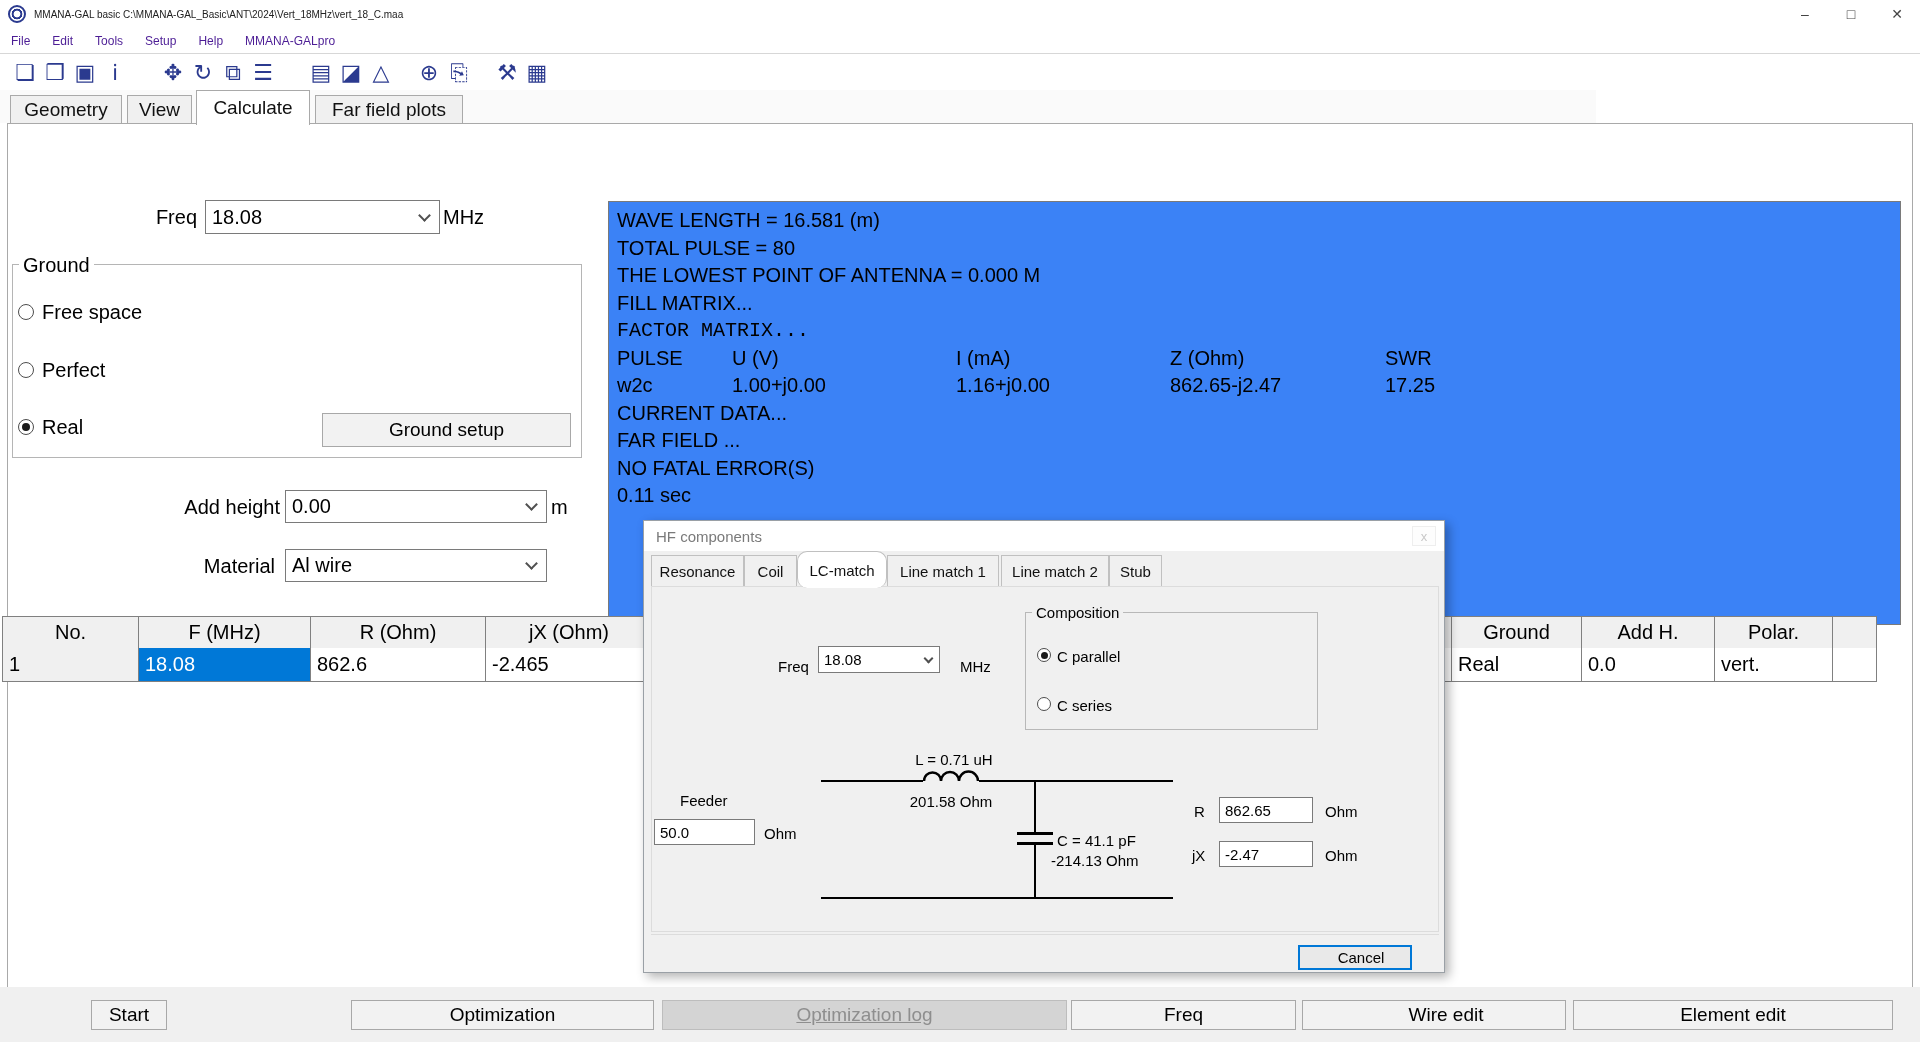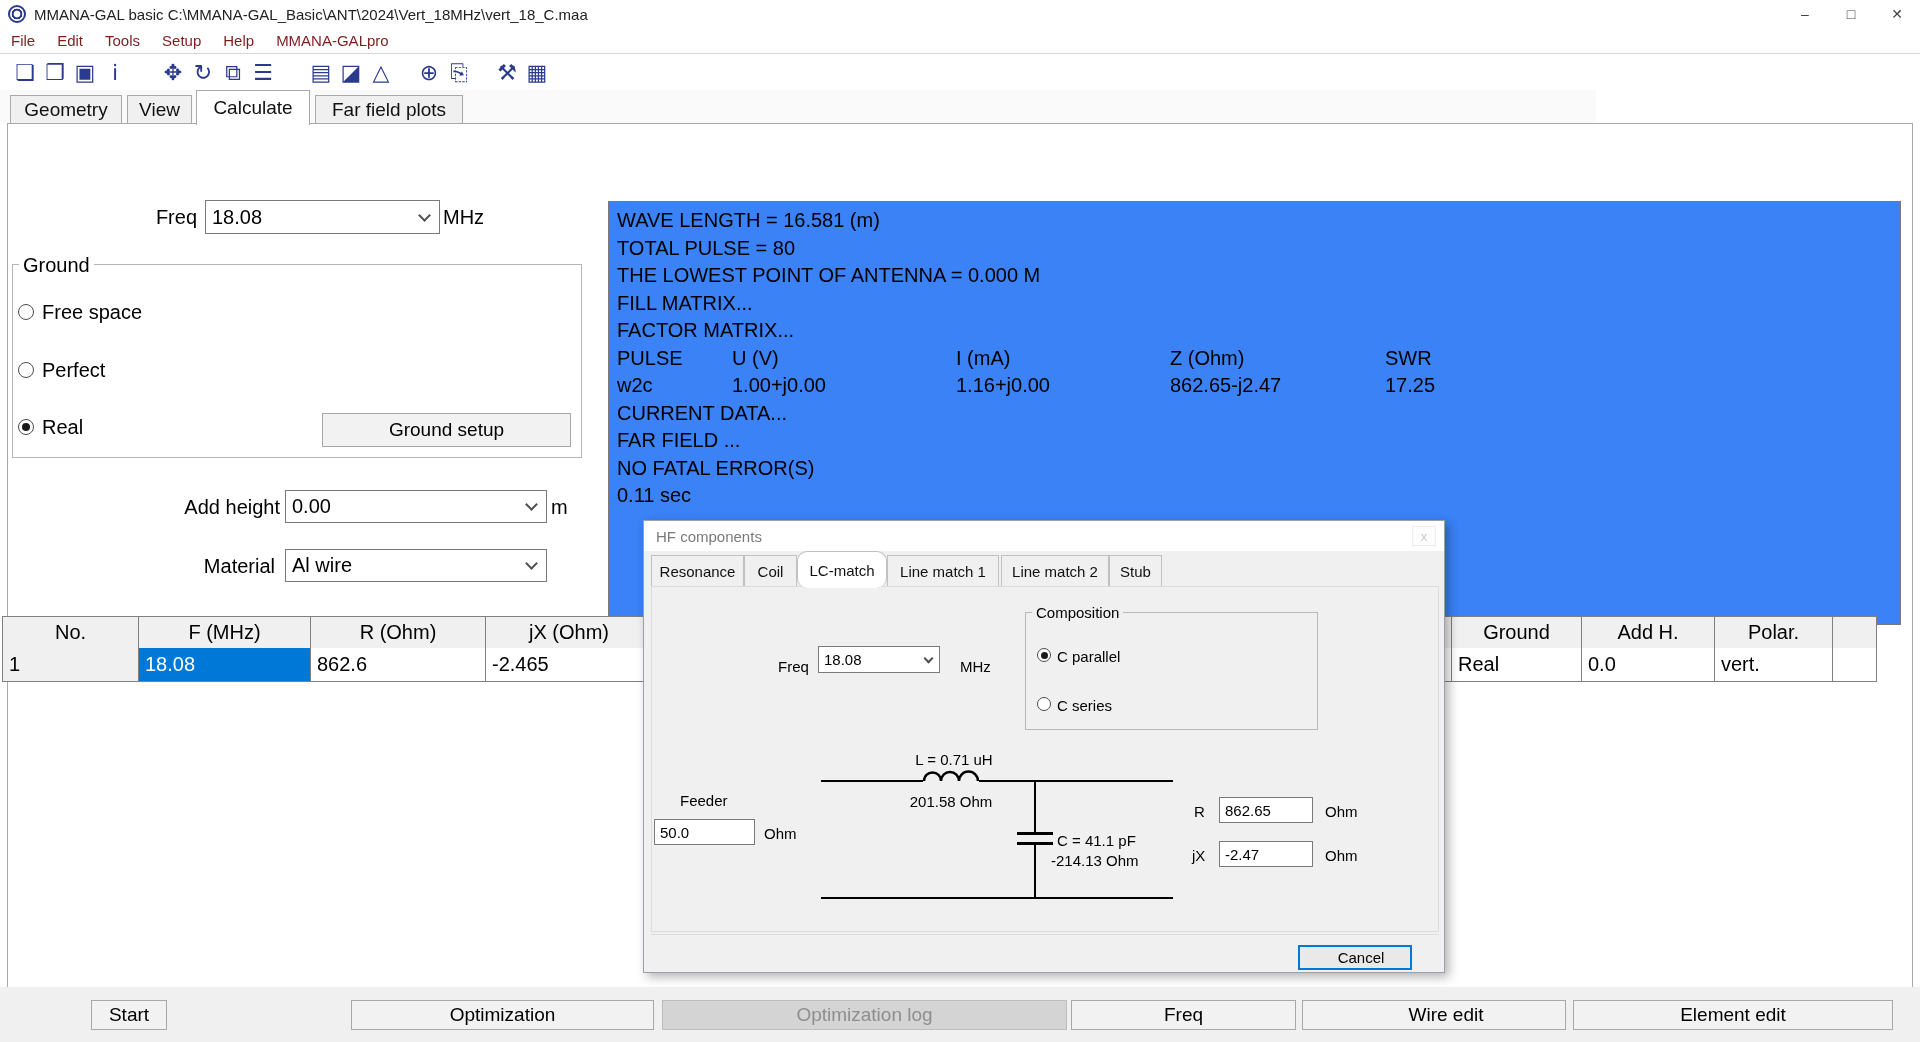--- a/index.html
+++ b/index.html
@@ -5,27 +5,27 @@
   * { margin:0; padding:0; box-sizing:border-box; }
   html,body { width:1920px; height:1042px; }
   body { font-family:"Liberation Sans", sans-serif; background:#fff; }
   #app { position:relative; width:1920px; height:1042px; background:#fff; overflow:hidden; }
   .abs { position:absolute; }
 
   
   .titlebar { left:0; top:0; width:1920px; height:28px; background:#fff; display:flex; align-items:center; }
   .appicon { width:18px; height:18px; border-radius:50%; border:2px solid #2b3a8f; margin-left:8px;
              background:radial-gradient(circle at 50% 50%, #fff 0 35%, #2b3a8f 36% 55%, #fff 56%); }
-  .titletext { margin-left:8px; font-size:15px; color:#222; }
+  .titletext { margin-left:8px; font-size:10px; color:#222; }
   .wincontrols { position:absolute; right:0; top:0; height:28px; display:flex; }
   .winbtn { width:46px; height:28px; display:flex; align-items:center; justify-content:center;
             font-size:14px; color:#444; }
   .menubar { left:0; top:28px; width:1920px; height:26px; background:#fff; display:flex; align-items:center;
              border-bottom:1px solid #d7d7d7; }
-  .menuitem { padding:0 11px; font-size:15px; color:#7f1d1d; }
+  .menuitem { padding:0 11px; font-size:12px; color:#4c1d95; }
   .toolbar { left:0; top:55px; width:1920px; height:35px; background:#fff; display:flex; align-items:center; }
   .tbicon { font-size:22px; color:#2b3a8f; width:30px; text-align:center; line-height:30px; }
   .tbgap { width:28px; }
 
   
   .tabstrip { left:0; top:90px; width:1596px; height:33px; background:#fafafa; }
   .tab { position:absolute; top:5px; height:28px; background:#f0f0f0; border:1px solid #a9a9a9; border-bottom:none;
          display:flex; align-items:center; justify-content:center; font-size:19px; color:#111; }
   .tab.active { top:0; height:35px; background:#fff; z-index:5; }
 
@@ -36,21 +36,21 @@
   .combo { position:absolute; background:#fff; border:1px solid #7a7a7a; display:flex; align-items:center; }
   .combo .val { font-size:20px; padding-left:6px; flex:1; }
   .chev { width:9px; height:9px; border-right:2px solid #505050; border-bottom:2px solid #505050;
           transform:rotate(45deg); margin-right:10px; margin-top:-4px; }
   .groupbox { position:absolute; border:1px solid #b5b5b5; }
   .legend { position:absolute; top:-11px; left:6px; background:#fff; padding:0 4px; font-size:20px; }
   .radio { position:absolute; width:16px; height:16px; border:1px solid #4d4d4d; border-radius:50%; background:#fff; }
   .radio.checked::after { content:""; display:block; width:8px; height:8px; margin:3px; background:#1a1a1a; border-radius:50%; }
   .btn { position:absolute; background:#f2f2f2; border:1px solid #a8a8a8; display:flex; align-items:center;
          justify-content:center; font-size:19px; color:#000; }
-  .btn.disabled { background:#d4d4d4; border-color:#bdbdbd; color:#8e8e8e; }
+  .btn.disabled { background:#d4d4d4; border-color:#bdbdbd; color:#8e8e8e;text-decoration:underline; }
 
   
   .outpanel { left:608px; top:183px; width:1293px; height:424px; background:#3b82f6; border:1px solid #7a7a7a;margin-top:18px; }
   .outline { position:absolute; left:8px; font-size:20px; color:#000; white-space:pre; }
   .outcol { position:absolute; font-size:20px; color:#000; white-space:pre; }
 
   
   .thcell { position:absolute; height:33px; background:#f0f0f0; border:1px solid #808080;
             display:flex; align-items:center; justify-content:center; font-size:20px; }
   .tdcell { position:absolute; height:34px; background:#fff; border:1px solid #808080; border-top:none;
@@ -170,21 +170,21 @@
   <div class="combo" style="left:285px; top:549px; width:262px; height:33px;">
     <span class="val">Al wire</span>
     <span class="chev"></span>
   </div>
 
   <div class="abs outpanel">
     <div class="outline" style="top:7px;">WAVE LENGTH = 16.581 (m)</div>
     <div class="outline" style="top:35px;">TOTAL PULSE = 80</div>
     <div class="outline" style="top:62px;">THE LOWEST POINT OF ANTENNA = 0.000 M</div>
     <div class="outline" style="top:90px;">FILL MATRIX...</div>
-    <div class="outline" style="top:117px;">FACTOR MATRIX...</div>
+    <div class="outline" style="top:117px;font-family:Liberation Mono, monospace;">FACTOR MATRIX...</div>
     <div>
       <span class="outcol" style="left:8px;   top:145px;">PULSE</span>
       <span class="outcol" style="left:123px; top:145px;">U (V)</span>
       <span class="outcol" style="left:347px; top:145px;">I (mA)</span>
       <span class="outcol" style="left:561px; top:145px;">Z (Ohm)</span>
       <span class="outcol" style="left:776px; top:145px;">SWR</span>
     </div>
     <div>
       <span class="outcol" style="left:8px;   top:172px;">w2c</span>
       <span class="outcol" style="left:123px; top:172px;">1.00+j0.00</span>

